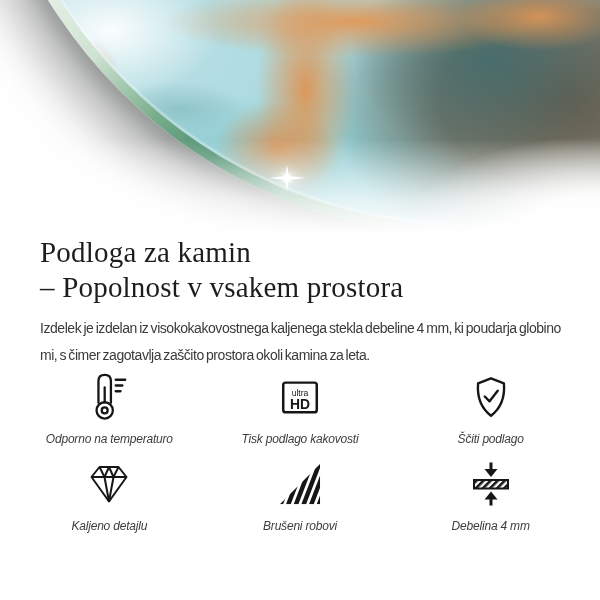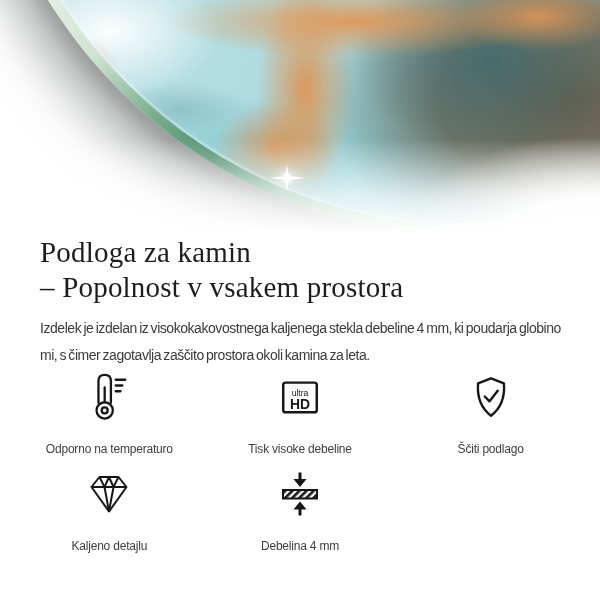--- a/index.html
+++ b/index.html
@@ -43,21 +43,21 @@
                 font-size:29px; line-height:35px; margin-top:3px; letter-spacing:.2px; }
   .page-title span { display:block; }
   .description { margin-top:10px; color:#3a3a3a; font-size:14px; line-height:27px; }
   .description span { display:block; white-space:nowrap; letter-spacing:-.45px; word-spacing:-1.2px; }
 
   
   .features { display:grid; grid-template-columns:1fr 1fr 1fr; row-gap:13px;
               padding:0 14px; margin-top:3px; }
   .feature { display:flex; flex-direction:column; align-items:center;text-align:right; }
   .icon-box { height:50px; width:60px; display:flex; align-items:center; justify-content:center; }
-  .feature-label { margin-top:20px; font-size:12px; color:#3d3d3d; letter-spacing:-.2px; }
+  .feature-label { margin-top:10px; font-size:12px; color:#3d3d3d; letter-spacing:-.2px;font-style:italic; }
   .icon-box svg { display:block; }
 </style>
 </head>
 <body>
 
 <div class="hero">
   <div class="disc-shadow"></div>
   <div class="disc-edge"></div>
   <div class="disc-face"></div>
   <div class="hero-fade"></div>
@@ -97,21 +97,21 @@
   </div>
 
   <div class="feature">
     <div class="icon-box">
       <svg width="46" height="48" viewBox="0 0 48 48">
         <rect x="6.5" y="9" width="35" height="31" rx="2.5" fill="none" stroke="#161616" stroke-width="2.6"></rect>
         <text x="24" y="22.5" text-anchor="middle" font-size="9" fill="#161616" font-family="Liberation Sans, sans-serif">ultra</text>
         <text x="24" y="36.5" text-anchor="middle" font-size="14.5" font-weight="bold" fill="#161616" font-family="Liberation Sans, sans-serif">HD</text>
       </svg>
     </div>
-    <span class="feature-label">Tisk visoke debeline</span>
+    <span class="feature-label">Tisk podlago kakovosti</span>
   </div>
 
   <div class="feature">
     <div class="icon-box">
       <svg width="46" height="48" viewBox="0 0 48 48" fill="none" stroke="#161616" stroke-width="2.5" stroke-linecap="round" stroke-linejoin="round">
         <path d="M24 4.5 L37.5 9.8 C38.6 24.5 34 36 24 43.5 C14 36 9.4 24.5 10.5 9.8 Z"></path>
         <polyline points="17.5,23.5 22.5,28.5 31,17.5"></polyline>
       </svg>
     </div>
     <span class="feature-label">Ščiti podlago</span>
@@ -126,20 +126,40 @@
         <line x1="24" y1="7" x2="19.5" y2="17"></line>
         <line x1="24" y1="7" x2="28.5" y2="17"></line>
         <line x1="33.5" y1="7" x2="28.5" y2="17"></line>
         <line x1="19.5" y1="17" x2="24" y2="41.5"></line>
         <line x1="28.5" y1="17" x2="24" y2="41.5"></line>
       </svg>
     </div>
     <span class="feature-label">Kaljeno detajlu</span>
   </div>
 
+  <div class="feature">
+    <div class="icon-box">
+      <svg width="46" height="48" viewBox="0 0 48 48">
+        <defs>
+            <clipPath id="bevelClip">
+              <polygon points="3,45 45,45 45,3"></polygon>
+            </clipPath>
+          </defs>
+        <g clip-path="url(#bevelClip)" stroke="#161616" stroke-width="4.6">
+          <line x1="2" y1="50" x2="22" y2="-2"></line>
+          <line x1="10" y1="50" x2="30" y2="-2"></line>
+          <line x1="18" y1="50" x2="38" y2="-2"></line>
+          <line x1="26" y1="50" x2="46" y2="-2"></line>
+          <line x1="34" y1="50" x2="54" y2="-2"></line>
+          <line x1="42" y1="50" x2="62" y2="-2"></line>
+        </g>
+      </svg>
+    </div>
+    <span class="feature-label">Brušeni robovi</span>
+  </div>
 
   <div class="feature">
     <div class="icon-box">
       <svg width="48" height="48" viewBox="0 0 48 48">
         <defs>
           <pattern id="hatchP" width="5" height="5" patternUnits="userSpaceOnUse" patternTransform="rotate(45)">
             <rect width="2.6" height="5" fill="#161616"></rect>
           </pattern>
         </defs>
         <rect x="7" y="20" width="34" height="8.5" fill="url(#hatchP)" stroke="#161616" stroke-width="2"></rect>

